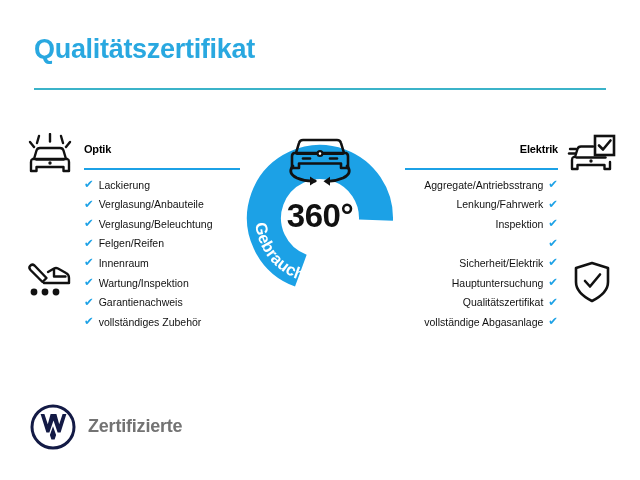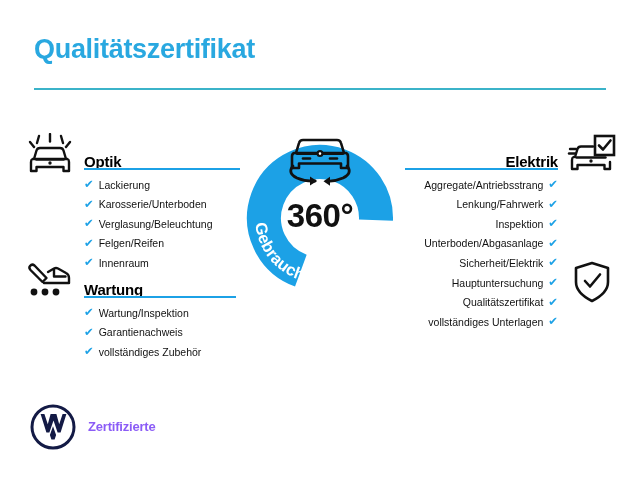--- a/index.html
+++ b/index.html
@@ -18,22 +18,22 @@
   }
   .title-rule{
     position:absolute;left:34px;top:88px;width:572px;height:2px;
     background:#3bb3c9;
   }
 
   
   .sec{position:absolute;}
   .sec-head{position:relative;height:30px;}
   .sec-title{
-    position:absolute;bottom:0;
-    font-size:15px;font-weight:bold;color:#000;
+    position:absolute;bottom:15px;
+    font-size:11px;font-weight:bold;color:#000;
     letter-spacing:-0.2px;white-space:nowrap;
   }
   .sec-rule{position:absolute;height:2px;background:#1ca1e6;}
 
   .items{margin-top:9px;}
   .item{
     display:flex;align-items:center;gap:5px;
     font-size:10.5px;color:#111;line-height:1;
     margin-bottom:8px;white-space:nowrap;
   }
@@ -70,21 +70,21 @@
   #icon-garantie{left:572px;top:260px;width:40px;height:44px;}
 
   
   #badge{position:absolute;left:233px;top:122px;width:174px;height:174px;}
   #badge svg{display:block;}
 
   
   #footer{position:absolute;left:30px;top:404px;display:flex;align-items:center;gap:12px;}
   #vw-mark{width:46px;height:46px;}
   .footer-text{
-    font-size:13px;font-weight:bold;color:#8b5cf6;line-height:1.33;
+    font-size:18px;font-weight:bold;color:#737373;line-height:1.33;
     letter-spacing:-0.2px;
   }
 </style>
 </head>
 <body>
 
 <div class="page">
 
   <div class="title">Qualitätszertifikat</div>
   <div class="title-rule"></div>
@@ -111,21 +111,21 @@
       <div class="sec-title">Optik</div>
       <div class="sec-rule"></div>
     </div>
     <div class="items">
       <div class="item">
           <span class="check">✔</span>
           <span>Lackierung</span>
         </div>
       <div class="item">
           <span class="check">✔</span>
-          <span>Karosserie/Unterboden</span>
+          <span>Verglasung/Anbauteile</span>
         </div>
       <div class="item">
           <span class="check">✔</span>
           <span>Verglasung/Beleuchtung</span>
         </div>
       <div class="item">
           <span class="check">✔</span>
           <span>Felgen/Reifen</span>
         </div>
       <div class="item">
@@ -141,24 +141,20 @@
         <path d="M24 13 L30 9.5 Q32 8.5 34 9.5 L42 14 Q45 15.5 45 19 L45 24 L20 24"></path>
         <path d="M30 10.5 L30 17.5 L41.5 17.5"></path>
         <path d="M6 7 Q8 4.5 10.5 6.5 L22.5 19 L18.5 23 L6.5 11 Q4.5 8.8 6 7 Z"></path>
       </g>
       <circle cx="10" cy="33" r="3.4" fill="#111"></circle>
       <circle cx="21" cy="33" r="3.4" fill="#111"></circle>
       <circle cx="32" cy="33" r="3.4" fill="#111"></circle>
     </svg>
   </div>
   <div class="sec left" id="sec-wartung">
-    <div class="sec-head">
-      <div class="sec-title">Wartung</div>
-      <div class="sec-rule"></div>
-    </div>
     <div class="items">
       <div class="item">
           <span class="check">✔</span>
           <span>Wartung/Inspektion</span>
         </div>
       <div class="item">
           <span class="check">✔</span>
           <span>Garantienachweis</span>
         </div>
       <div class="item">
@@ -194,21 +190,20 @@
         </div>
       <div class="item">
           <span>Lenkung/Fahrwerk</span>
           <span class="check">✔</span>
         </div>
       <div class="item">
           <span>Inspektion</span>
           <span class="check">✔</span>
         </div>
       <div class="item">
-          <span>Unterboden/Abgasanlage</span>
           <span class="check">✔</span>
         </div>
       <div class="item">
           <span>Sicherheit/Elektrik</span>
           <span class="check">✔</span>
         </div>
     </div>
   </div>
 
   <div class="icon" id="icon-garantie">
@@ -221,21 +216,21 @@
     <div class="items">
       <div class="item">
           <span>Hauptuntersuchung</span>
           <span class="check">✔</span>
         </div>
       <div class="item">
           <span>Qualitätszertifikat</span>
           <span class="check">✔</span>
         </div>
       <div class="item">
-          <span>vollständiges Unterlagen</span>
+          <span>vollständige Abgasanlage</span>
           <span class="check">✔</span>
         </div>
     </div>
   </div>
 
   <div id="badge">
     <svg viewBox="0 0 174 174" width="174" height="174">
       <defs>
         <path id="arcpath" d="M 22 96 A 65 65 0 1 0 152 96" fill="none"></path>
       </defs>

